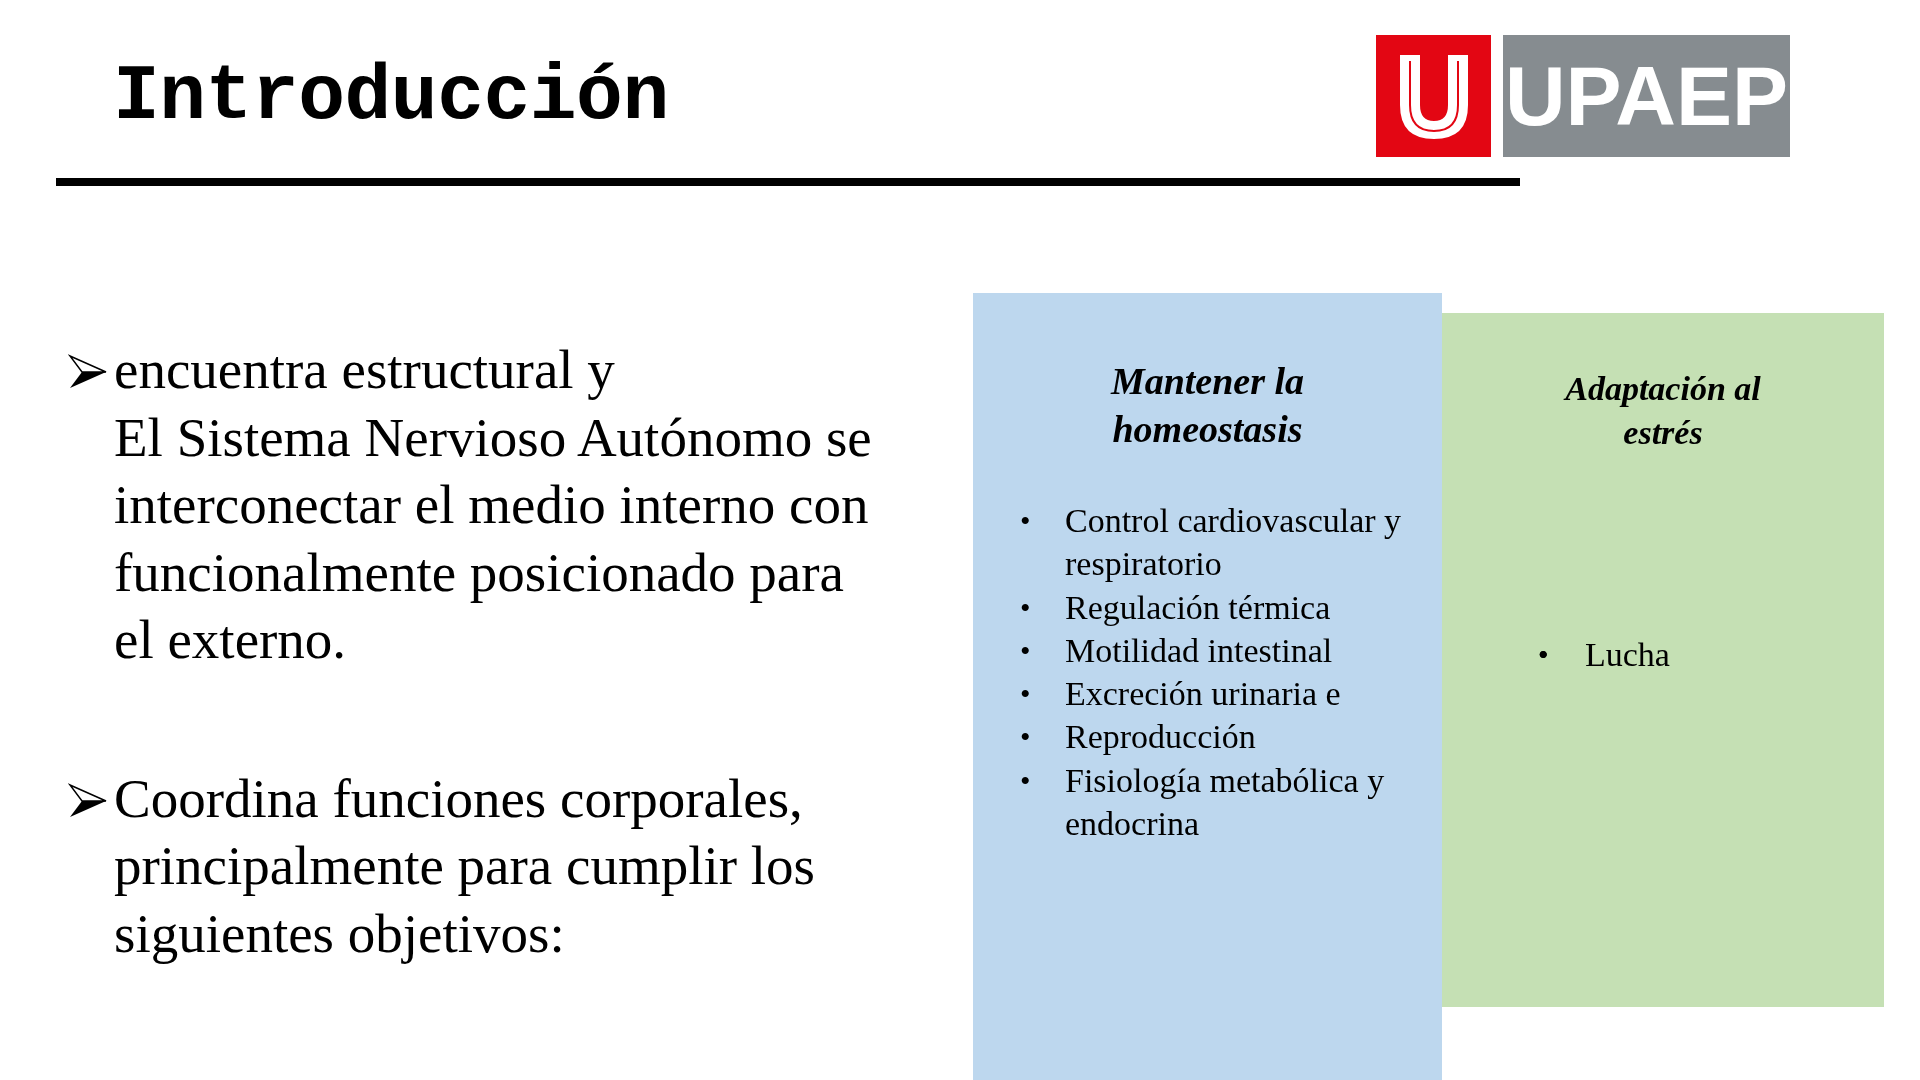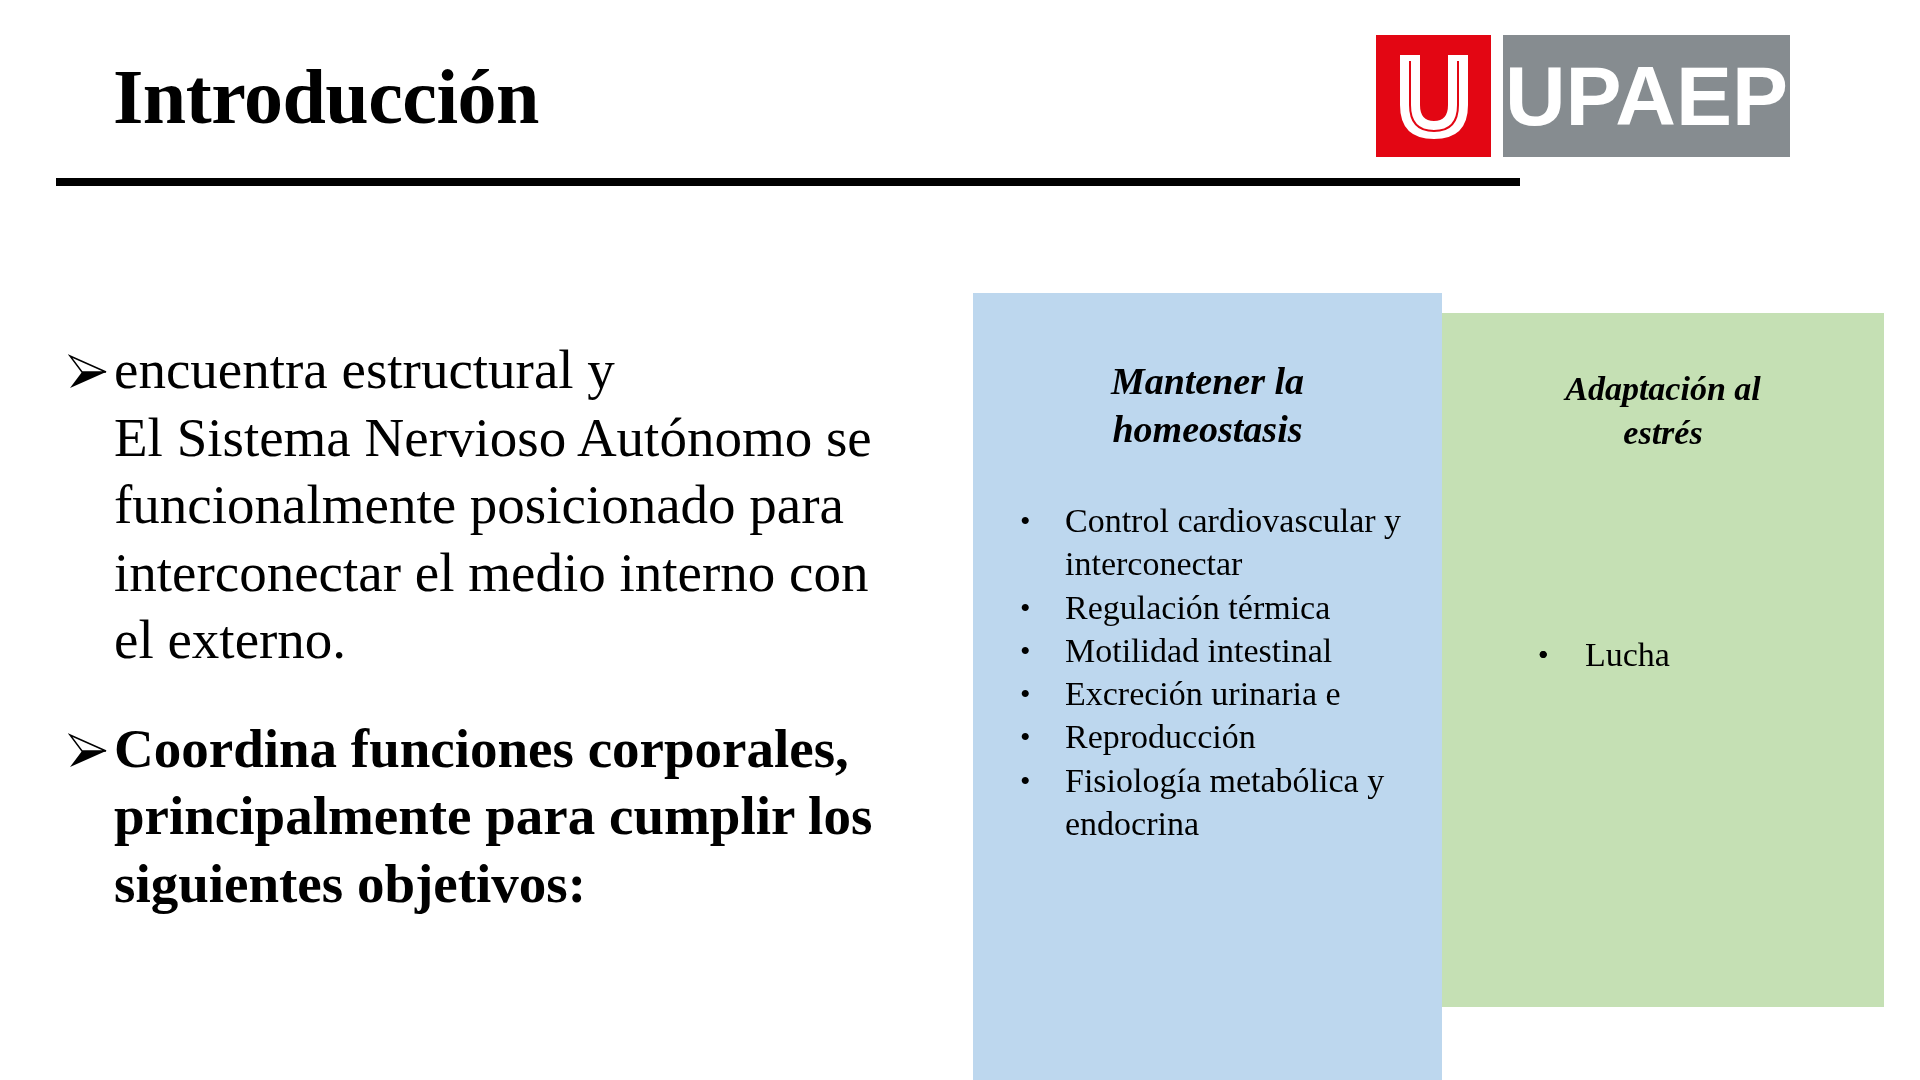--- a/index.html
+++ b/index.html
@@ -7,20 +7,21 @@
       width: 1920px; height: 1080px; position: relative; overflow: hidden;
       background: #ffffff;
       font-family: "Liberation Serif", "DejaVu Serif", serif;
       color: #000;
     }
     .abs { position: absolute; }
     .title {
       left: 113px; top: 52px;
       font-size: 78px; font-weight: bold; line-height: 90px;
       letter-spacing: -0.5px;
+      font-family: Liberation Mono, monospace;
     }
     .title-rule {
       left: 56px; top: 178px; width: 1464px; height: 8px; background: #000;
     }
     .logo-u {
       left: 1376px; top: 35px; width: 115px; height: 122px;
       background: #E30613;
     }
     .logo-u svg { position: absolute; left: 20px; top: 18px; }
     .logo-word {
@@ -30,21 +31,21 @@
       font-family: "Liberation Sans", "DejaVu Sans", sans-serif;
       font-weight: bold; font-size: 84px; line-height: 122px;
       letter-spacing: 0px;
       text-align: center;
     }
     .main-text {
       left: 68px; top: 336px; width: 860px;
       font-size: 55px; line-height: 67.5px;
     }
     .para { position: relative; padding-left: 46px; }
-    .para + .para { margin-top: 41px; font-weight: bold; }
+    .para + .para { margin-top: 91px; }
     .arrow {
       position: absolute; left: 0; top: 16px; width: 40px; height: 40px;
     }
     .line { display: block; white-space: nowrap; }
     .box-blue {
       left: 973px; top: 293px; width: 469px; height: 802px; background: #BDD7EE;
     }
     .box-green {
       left: 1442px; top: 293px; width: 442px; height: 694px; background: #C5E0B4; margin-top: 20px;
     }
@@ -76,22 +77,22 @@
 <div class="abs logo-word">UPAEP</div>
 
 <div class="abs main-text">
   <div class="para">
     <svg class="arrow" viewBox="0 0 40 40">
       <path d="M2 4 L38 20 L2 36 L14 20 Z" fill="#000"></path>
       <path d="M2 4 L38 20 L14 20 Z" fill="#fff" stroke="#000" stroke-width="1.5"></path>
     </svg>
     <span class="line">encuentra estructural y</span>
     <span class="line">El Sistema Nervioso Autónomo se</span>
+    <span class="line">interconectar el medio interno con</span>
     <span class="line">funcionalmente posicionado para</span>
-    <span class="line">interconectar el medio interno con</span>
     <span class="line">el externo.</span>
   </div>
   <div class="para">
     <svg class="arrow" viewBox="0 0 40 40">
       <path d="M2 4 L38 20 L2 36 L14 20 Z" fill="#000"></path>
       <path d="M2 4 L38 20 L14 20 Z" fill="#fff" stroke="#000" stroke-width="1.5"></path>
     </svg>
     <span class="line">Coordina funciones corporales,</span>
     <span class="line">principalmente para cumplir los</span>
     <span class="line">siguientes objetivos:</span>
@@ -100,21 +101,21 @@
 
 <div class="abs box-blue">
   <div class="col-head blue-head">
     <span class="line">Mantener la</span>
     <span class="line">homeostasis</span>
   </div>
   <ul class="list blue-list">
     <li>
       <span class="bullet">•</span>
       <span class="line">Control cardiovascular y</span>
-      <span class="line">interconectar</span>
+      <span class="line">respiratorio</span>
     </li>
     <li>
       <span class="bullet">•</span>
       <span class="line">Regulación térmica</span>
     </li>
     <li>
       <span class="bullet">•</span>
       <span class="line">Motilidad intestinal</span>
     </li>
     <li>

